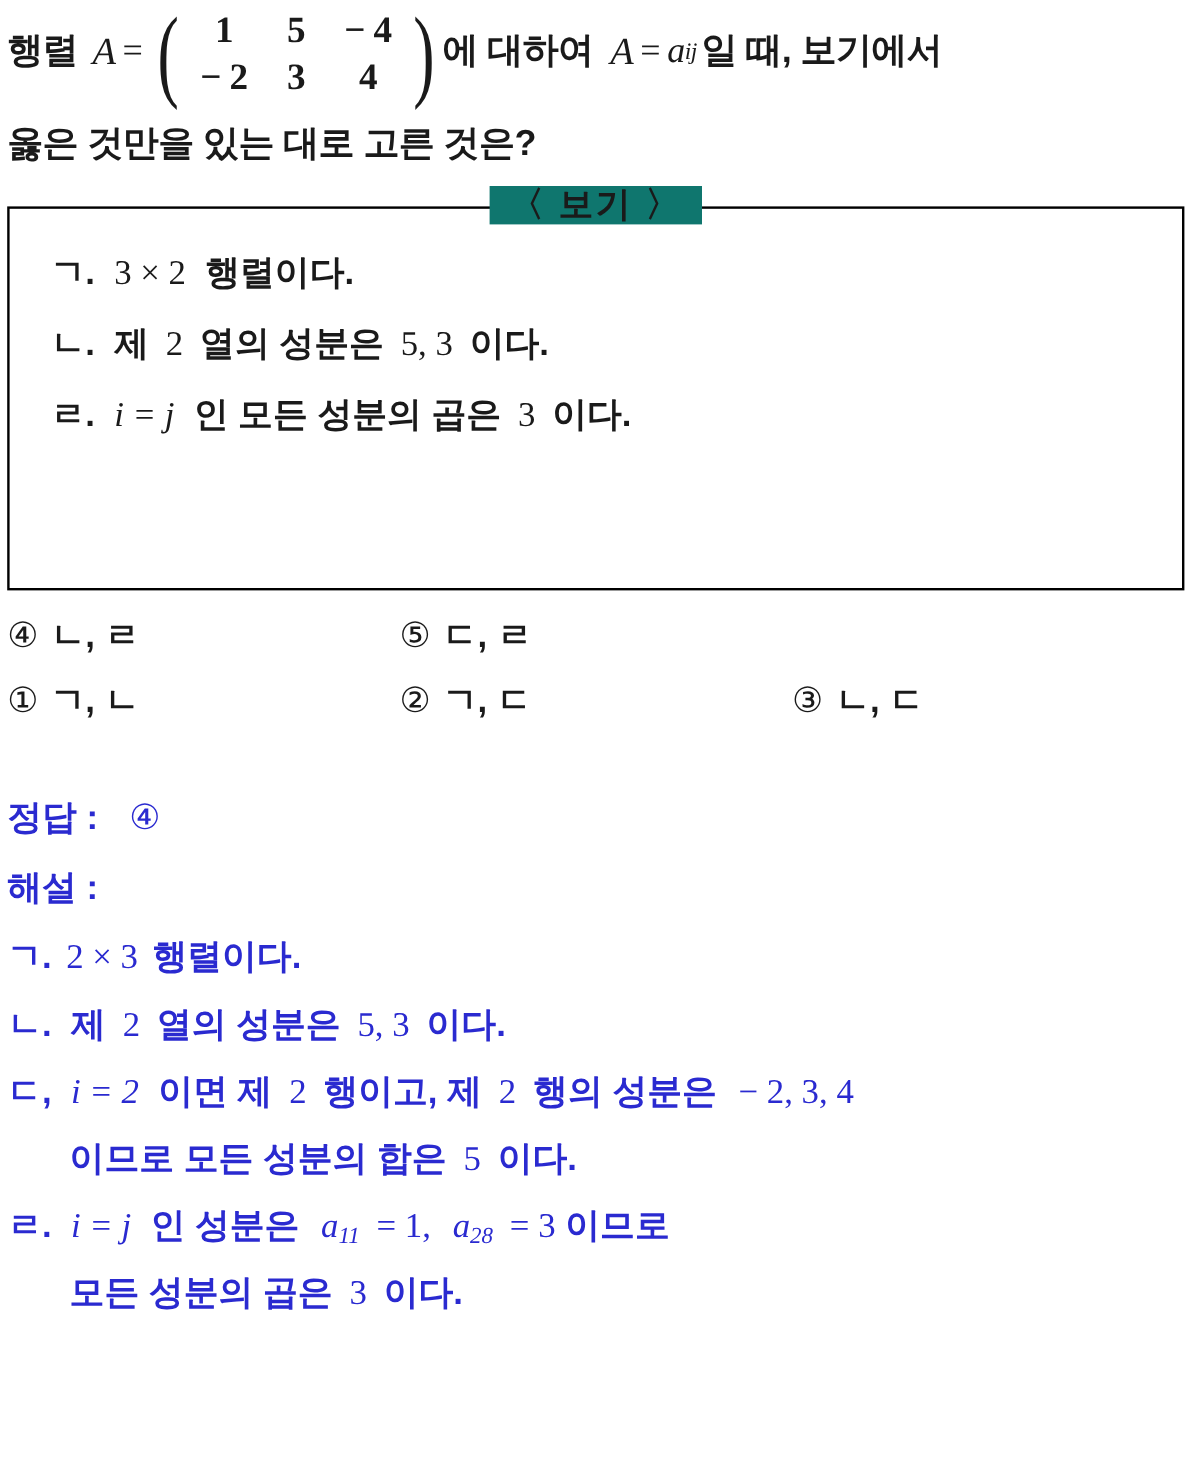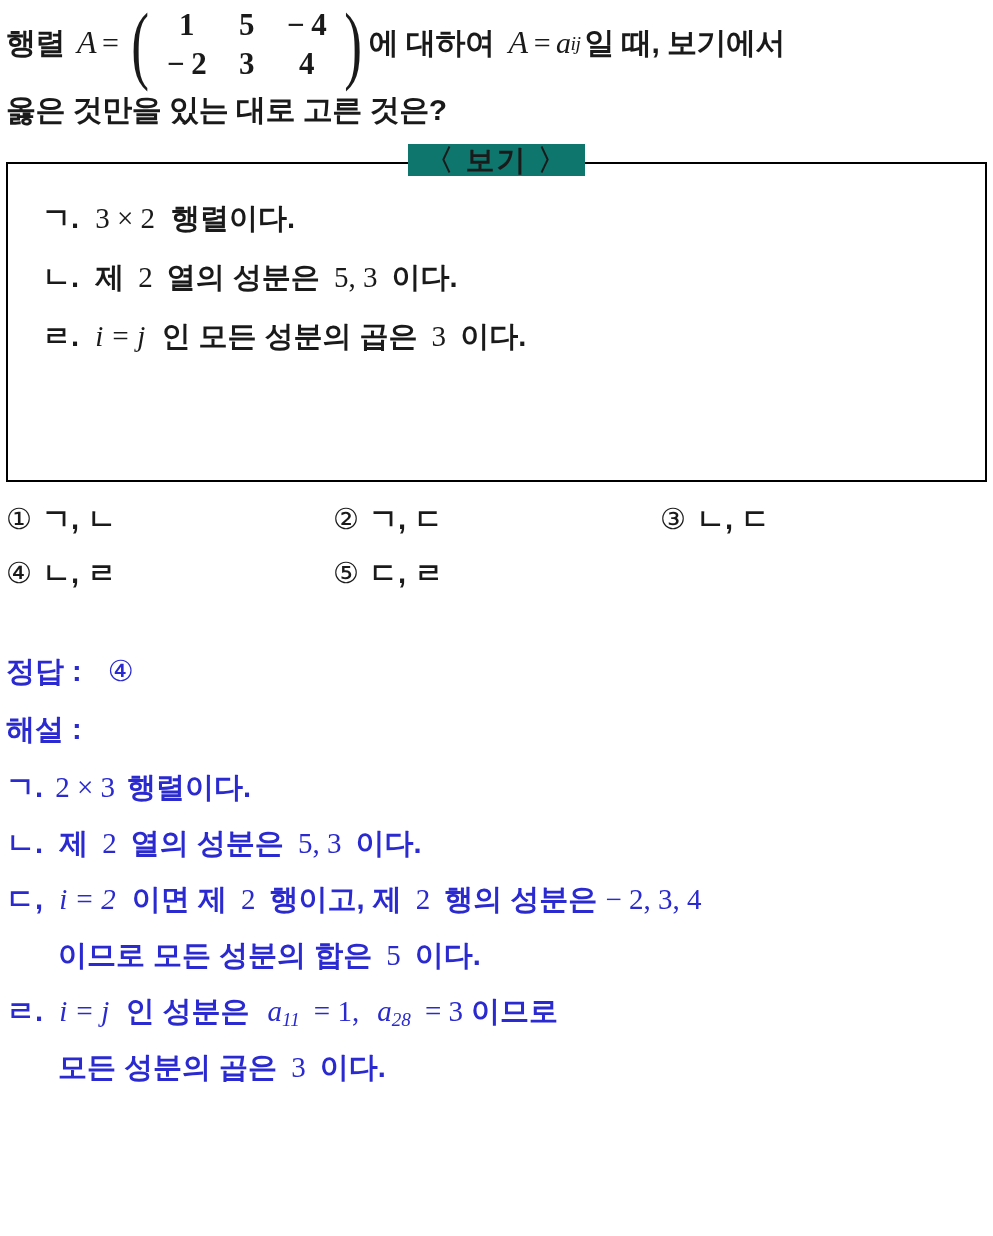--- a/index.html
+++ b/index.html
@@ -31,21 +31,21 @@
     display: flex;
     align-items: center;
     flex-wrap: nowrap;
     font-size: 30px;
     font-weight: bold;
     font-family: "Liberation Sans", sans-serif;
     letter-spacing: -0.5px;
     line-height: 1.05;
   }
   .stem-line.second {
-    margin-top: 12px;
+    margin-top: 22px;
     font-size: 30px;
   }
   .kr {
     font-family: "Liberation Sans", sans-serif;
     font-weight: bold;
   }
   .math {
     font-family: "Liberation Serif", serif;
     font-style: italic;
     font-weight: normal;
@@ -255,37 +255,37 @@
 
     </div>
     <div class="box-title">
       <span>〈 보기 〉</span>
     </div>
   </div>
 
   <div class="choices">
     <div class="choice-row">
       <div class="choice">
+        <span class="cnum">④</span><span class="kr">ㄴ, ㄹ</span>
+      </div>
+      <div class="choice">
+        <span class="cnum">⑤</span><span class="kr">ㄷ, ㄹ</span>
+      </div>
+      <div class="choice"></div>
+    </div>
+    <div class="choice-row">
+      <div class="choice">
         <span class="cnum">①</span><span class="kr">ㄱ, ㄴ</span>
       </div>
       <div class="choice">
         <span class="cnum">②</span><span class="kr">ㄱ, ㄷ</span>
       </div>
       <div class="choice">
         <span class="cnum">③</span><span class="kr">ㄴ, ㄷ</span>
       </div>
-    </div>
-    <div class="choice-row">
-      <div class="choice">
-        <span class="cnum">④</span><span class="kr">ㄴ, ㄹ</span>
-      </div>
-      <div class="choice">
-        <span class="cnum">⑤</span><span class="kr">ㄷ, ㄹ</span>
-      </div>
-      <div class="choice"></div>
     </div>
   </div>
 
   <div class="answer-area">
 
     <div class="ans-line">
       <span class="kr">정답 :</span>
       <span class="cnum" style="margin-left:18px;">④</span>
     </div>
 
@@ -309,21 +309,21 @@
     </div>
 
     <div class="sol-line">
       <span class="kr">ㄷ,</span>
       <span class="blue-math" style="margin:0 8px;">i = 2</span>
       <span class="kr">이면 제</span>
       <span class="blue-mathup" style="margin:0 6px;">2</span>
       <span class="kr">행이고, 제</span>
       <span class="blue-mathup" style="margin:0 6px;">2</span>
       <span class="kr">행의 성분은</span>
-      <span class="blue-mathup" style="">− 2, 3, 4</span>
+      <span class="blue-mathup" style="margin-left:10px;">− 2, 3, 4</span>
     </div>
 
     <div class="sol-line sol-indent">
       <span class="kr">이므로 모든 성분의 합은</span>
       <span class="blue-mathup" style="margin:0 6px;">5</span>
       <span class="kr">이다.</span>
     </div>
 
     <div class="sol-line">
       <span class="kr">ㄹ.</span>

